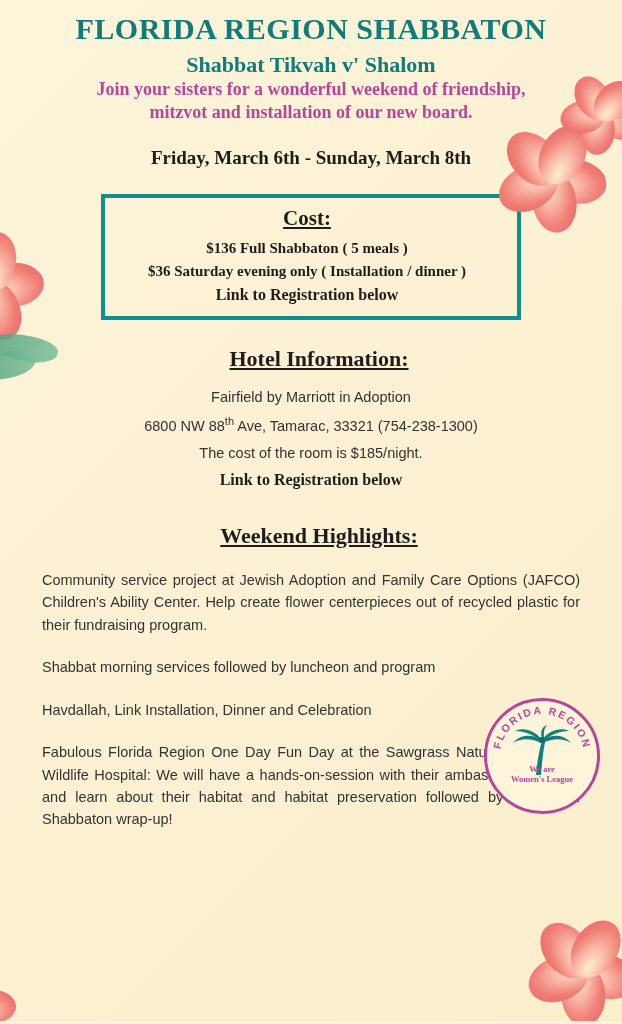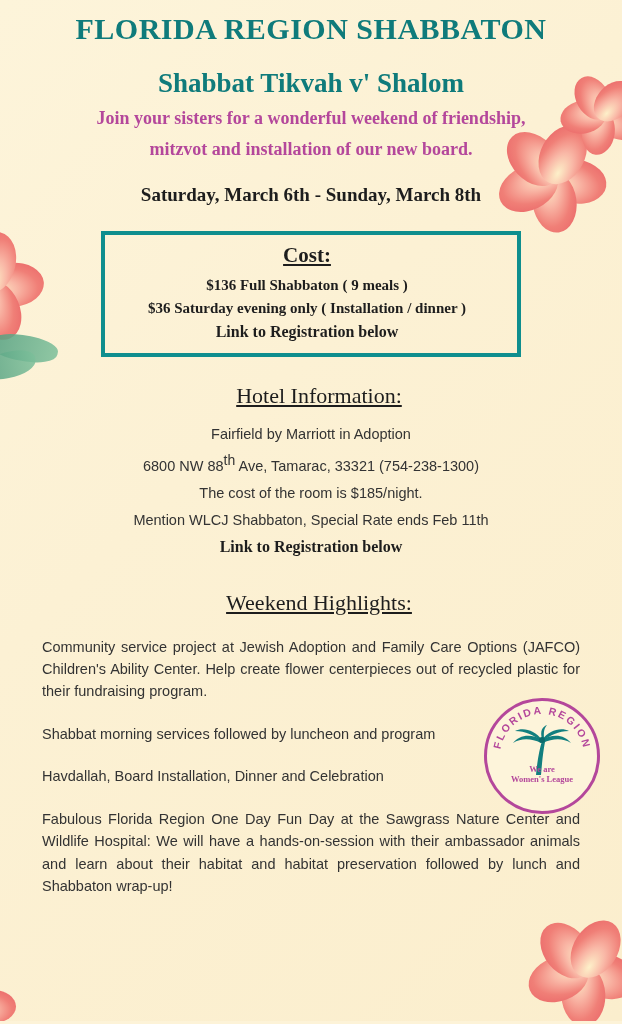--- a/index.html
+++ b/index.html
@@ -60,30 +60,29 @@
     font-size: 30px;
     letter-spacing: .5px;
     color: #0f7b7b;
     line-height: 1.12;
     margin: 0 auto;
     max-width: 540px;
   }
   .title2 {
     font-family: "Liberation Serif", serif;
     font-weight: bold;
-    font-size: 27px;
+    font-size: 22px;
     color: #0f7b7b;
-    margin-top: 22px;
+    margin-top: 6px;
   }
   .subtitle {
     font-family: "Liberation Serif", serif;
     font-size: 18px;
     color: #b4479b;
     line-height: 1.3;
-    margin-top: 8px;
     max-width: 520px;
     margin-left: auto;
     margin-right: auto;
     font-weight: bold;
   }
   .datesline {
     font-family: "Liberation Serif", serif;
     font-weight: bold;
     font-size: 19px;
     color: #1d1d1d;
@@ -120,40 +119,40 @@
     font-family: "Liberation Serif", serif;
     font-size: 16px;
     color: #1d1d1d;
     font-weight: bold;
     margin-top: 3px;
   }
 
   
   .section-head {
     font-family: "Liberation Serif", serif;
-    font-weight: normal;
+    font-weight: bold;
     font-size: 22px;
     color: #1d1d1d;
     text-align: center;
     text-decoration: underline;
     margin-top: 26px;
     padding-left: 16px;
   }
   .hotel-lines {
     text-align: center;
     margin-top: 12px;
   }
   .hotel-line {
     font-family: "Liberation Sans", sans-serif;
     font-size: 14.5px;
     color: #333;
     line-height: 1.85;
   }
   .hotel-line sup {
-    font-size: 14px;
+    font-size: 11px;
     vertical-align: super;
   }
   .hotel-link {
     font-family: "Liberation Serif", serif;
     font-weight: bold;
     font-size: 16px;
     color: #1d1d1d;
     margin-top: 4px;
   }
 
@@ -265,46 +264,45 @@
     <div class="petal small" style="transform: rotate(0deg);"></div>
     <div class="petal small" style="transform: rotate(72deg);"></div>
 
     <div class="petal small" style="transform: rotate(288deg);"></div>
   </div>
 
   <div class="title-block">
     <div class="title1">FLORIDA REGION  SHABBATON</div>
     <div class="title2">Shabbat Tikvah v' Shalom</div>
     <div class="subtitle">Join your sisters for a wonderful weekend of friendship,</div>
-    <div class="subtitle" style="margin-top:8px">mitzvot and installation of our new board.</div>
-  </div>
-
-  <div class="datesline">Saturday, March 6th - Sunday, March 8th</div>
+    <div class="subtitle" style="margin-top:0">mitzvot and installation of our new board.</div>
+  </div>
+
+  <div class="datesline">Friday, March 6th - Sunday, March 8th</div>
 
   <div class="cost-box">
     <div class="cost-title">Cost:</div>
-    <div class="cost-line">$136 Full Shabbaton ( 9 meals )</div>
+    <div class="cost-line">$136 Full Shabbaton ( 5 meals )</div>
     <div class="cost-line">$36 Saturday evening only ( Installation / dinner )</div>
     <div class="cost-link">Link to Registration below</div>
   </div>
 
   <div class="section-head">Hotel Information:</div>
   <div class="hotel-lines">
     <div class="hotel-line">Fairfield by Marriott in Adoption</div>
     <div class="hotel-line"><span>6800 NW 88</span><sup>th</sup><span> Ave, Tamarac, 33321 (754-238-1300)</span></div>
     <div class="hotel-line">The cost of the room is $185/night.</div>
-    <div class="hotel-line">Mention WLCJ Shabbaton, Special Rate ends Feb 11th</div>
     <div class="hotel-link">Link to Registration below</div>
   </div>
 
   <div class="section-head highlights-head">Weekend Highlights:</div>
   <div class="highlights">
     <div class="hl-item">Community service project at Jewish Adoption and Family Care Options (JAFCO) Children's Ability Center. Help create flower centerpieces out of recycled plastic for their fundraising program.</div>
     <div class="hl-item">Shabbat morning services followed by luncheon and program</div>
-    <div class="hl-item">Havdallah, Board Installation, Dinner and Celebration</div>
+    <div class="hl-item">Havdallah, Link Installation, Dinner and Celebration</div>
     <div class="hl-item">Fabulous Florida Region One Day Fun Day at the Sawgrass Nature Center and Wildlife Hospital: We will have a hands-on-session with their ambassador animals and learn about their habitat and habitat preservation followed by lunch and Shabbaton wrap-up!</div>
   </div>
 
   <div class="logo">
     <div class="logo-ring-text">
       <svg viewBox="0 0 110 110">
         <defs>
           <path id="ringpath" d="M 13,55 A 42,42 0 0 1 97,55"></path>
         </defs>
         <text>

